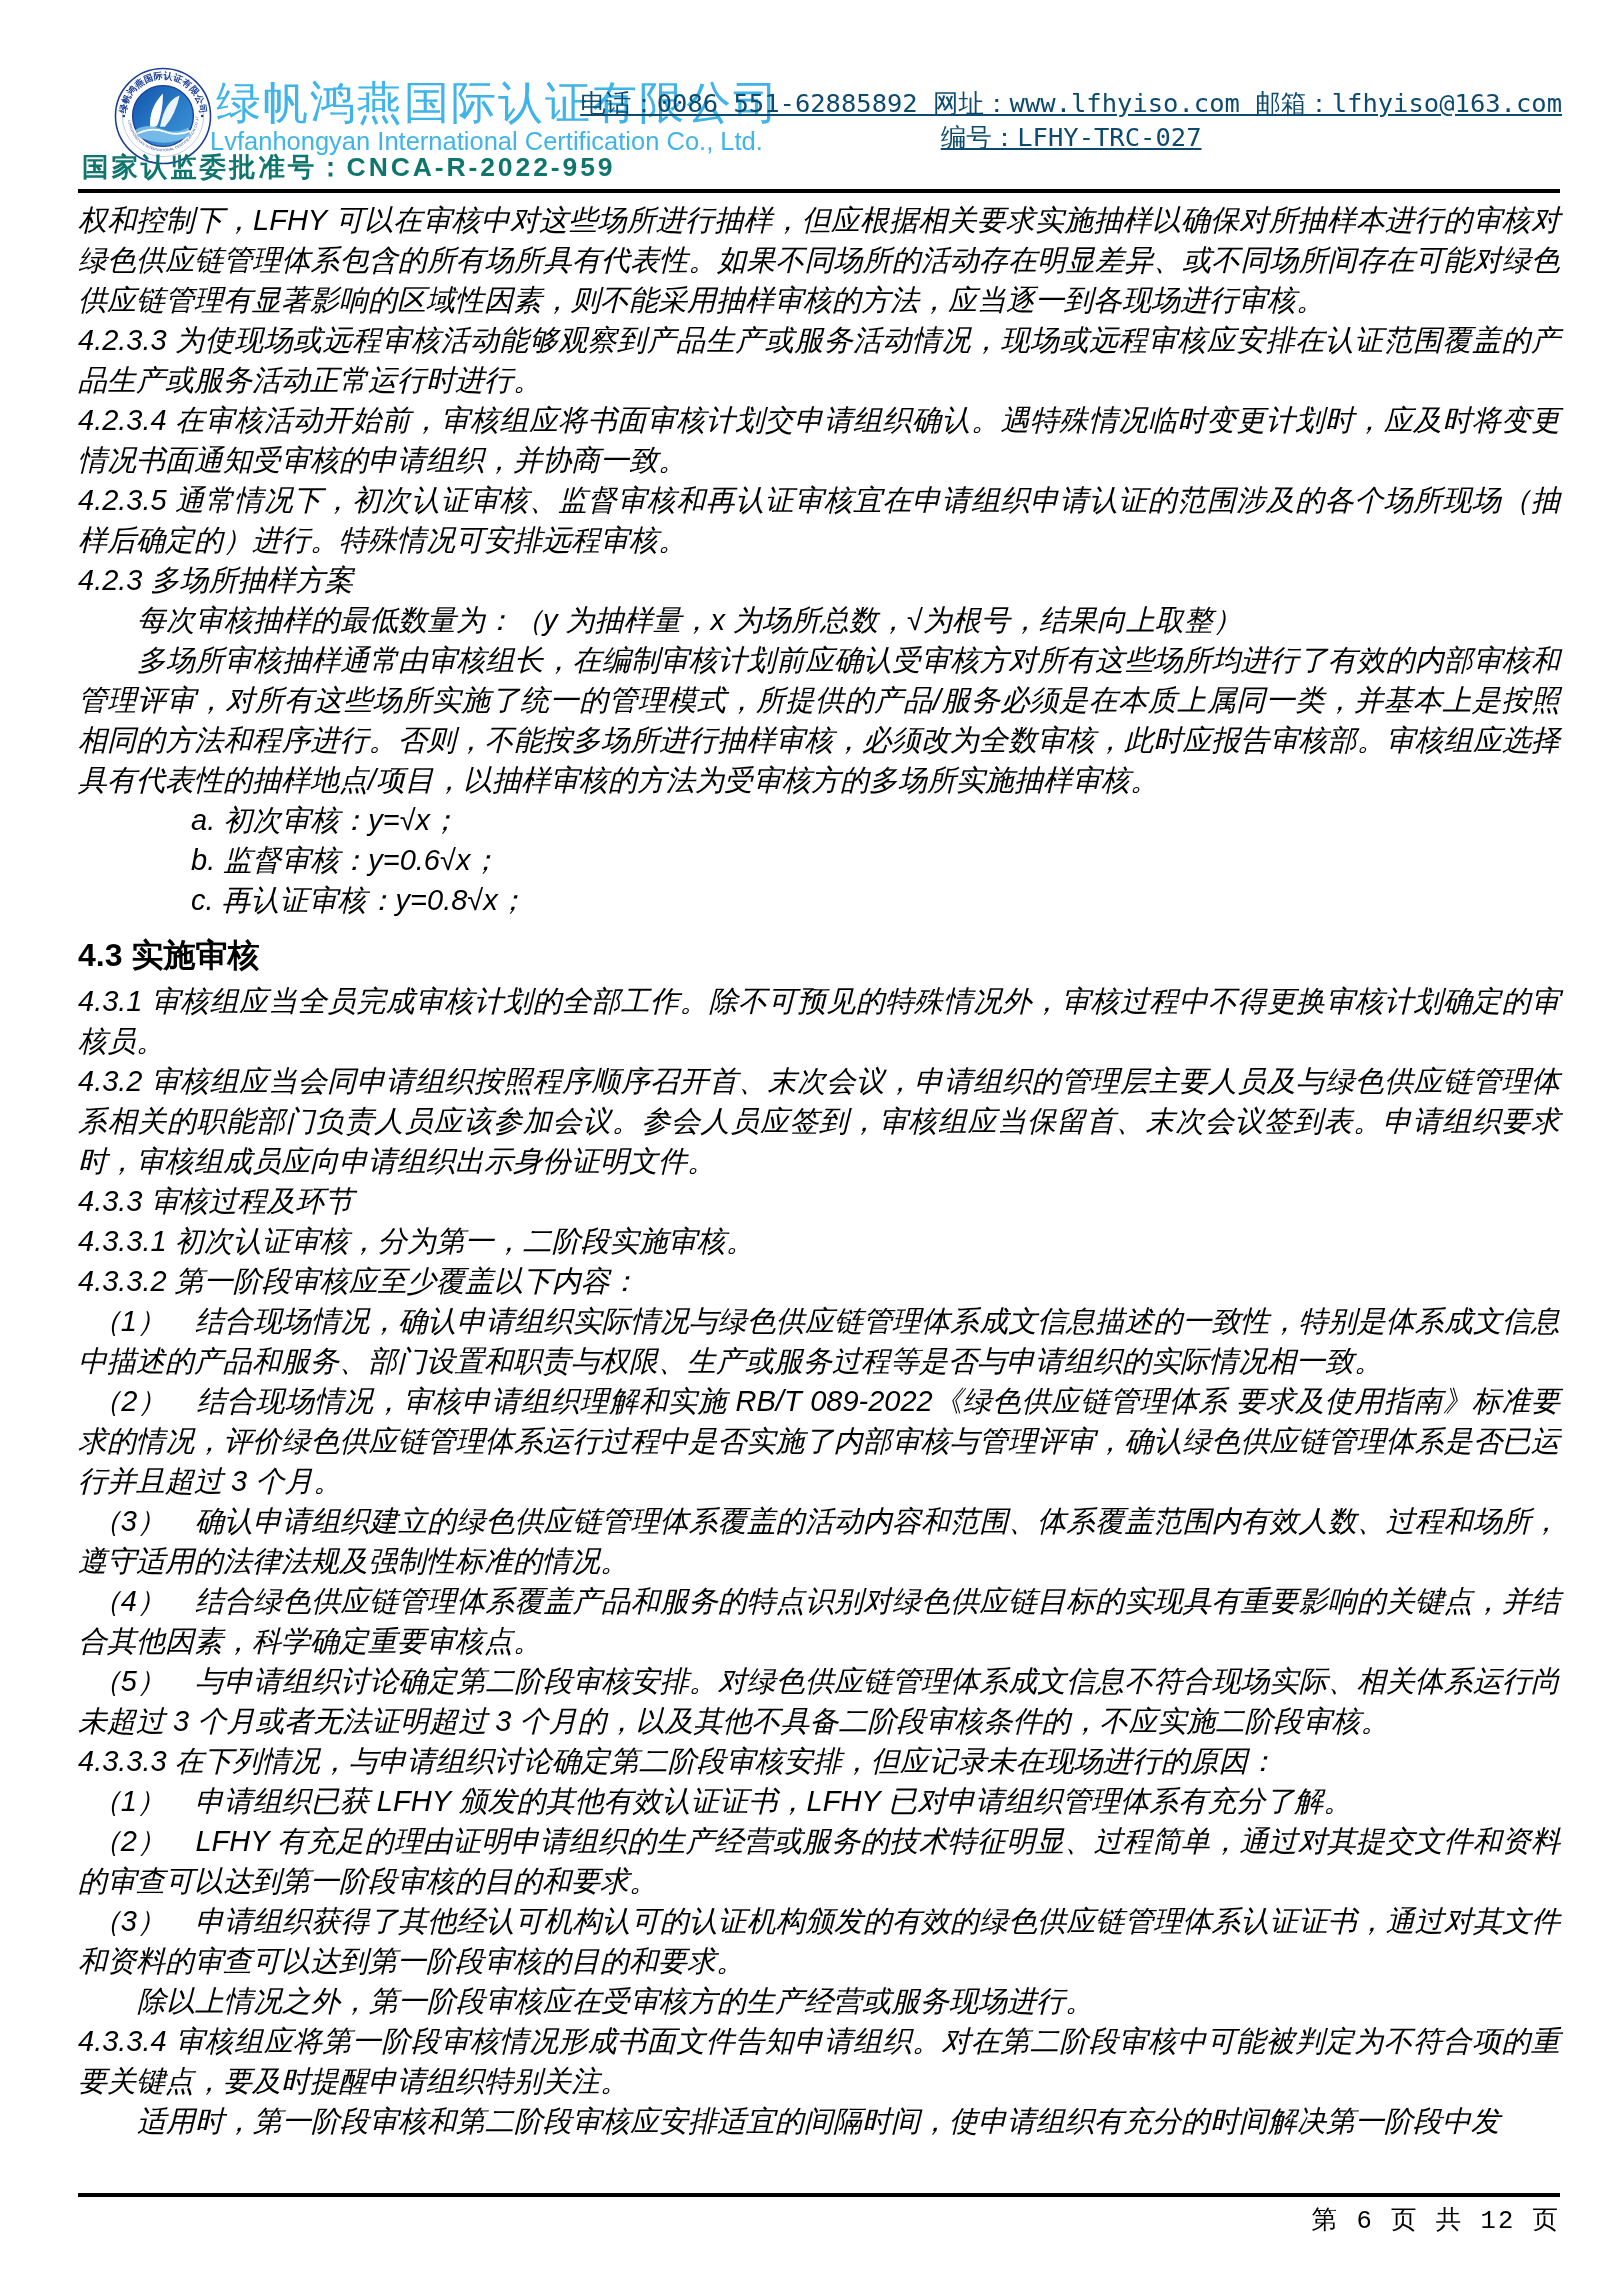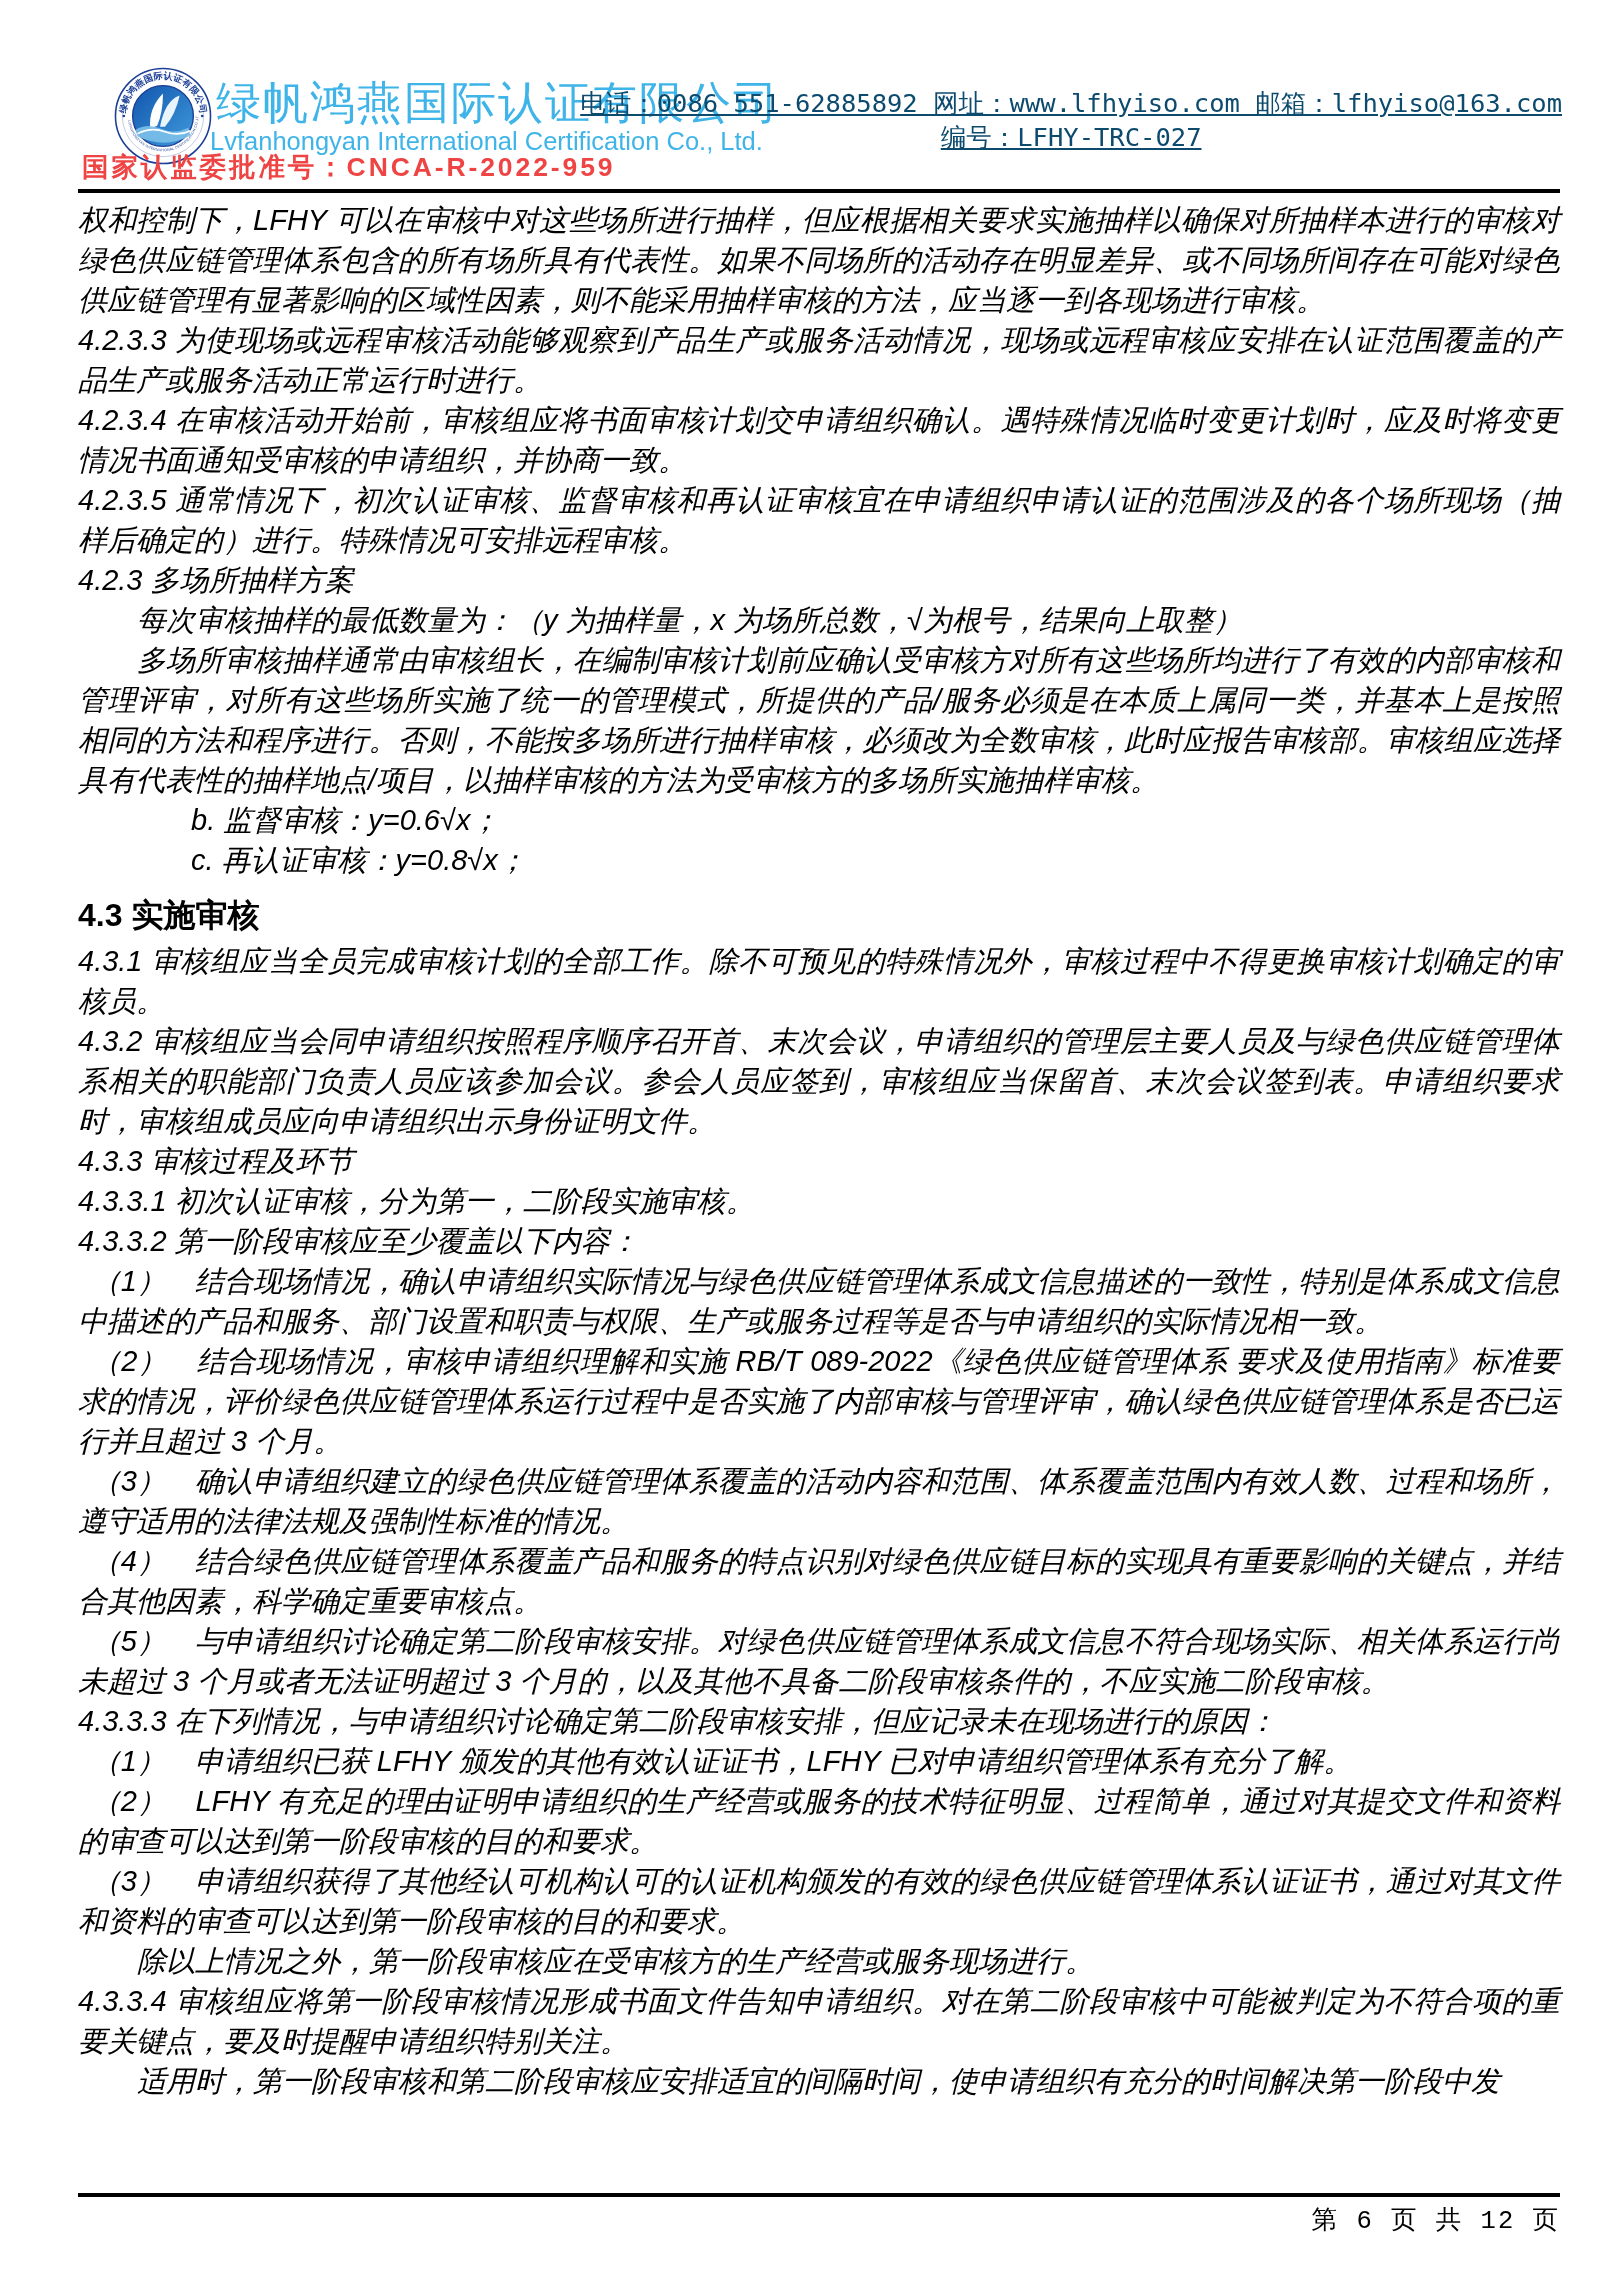--- a/index.html
+++ b/index.html
@@ -20,21 +20,21 @@
     font-size:45px; letter-spacing:2px; color:#3fb4e8;
     font-family:"Liberation Sans", sans-serif; font-weight:500; white-space:nowrap;
   }
   .company-en {
     position:absolute; left:210px; top:127px;
     font-size:25.5px; color:#3fb4e8; white-space:nowrap;
   }
   .approval {
     position:absolute; left:82px; top:149px;
     font-size:26.5px; font-weight:bold; letter-spacing:2.9px;
-    color:#ef4444; white-space:nowrap;
+    color:#0f766e; white-space:nowrap;
   }
   .contact-block {
     position:absolute; right:59px; top:86px;
     text-align:center; font-size:25.5px; line-height:34px;
     font-family:"DejaVu Sans Mono","Liberation Mono", monospace;
     color:#0c4a6e; white-space:nowrap;text-decoration:underline;
   }
   .header-rule {
     position:absolute; left:78px; top:189px;
     width:1482px; height:3.9px; background:#000;
@@ -113,20 +113,21 @@
 
   <main class="doc-body">
     <div>
         <p class="p">权和控制下，LFHY 可以在审核中对这些场所进行抽样，但应根据相关要求实施抽样以确保对所抽样本进行的审核对绿色供应链管理体系包含的所有场所具有代表性。如果不同场所的活动存在明显差异、或不同场所间存在可能对绿色供应链管理有显著影响的区域性因素，则不能采用抽样审核的方法，应当逐一到各现场进行审核。</p>
         <p class="p">4.2.3.3 为使现场或远程审核活动能够观察到产品生产或服务活动情况，现场或远程审核应安排在认证范围覆盖的产品生产或服务活动正常运行时进行。</p>
         <p class="p">4.2.3.4 在审核活动开始前，审核组应将书面审核计划交申请组织确认。遇特殊情况临时变更计划时，应及时将变更情况书面通知受审核的申请组织，并协商一致。</p>
         <p class="p">4.2.3.5 通常情况下，初次认证审核、监督审核和再认证审核宜在申请组织申请认证的范围涉及的各个场所现场（抽样后确定的）进行。特殊情况可安排远程审核。</p>
         <p class="p">4.2.3 多场所抽样方案</p>
         <p class="p-indent">每次审核抽样的最低数量为：（y 为抽样量，x 为场所总数，√为根号，结果向上取整）</p>
         <p class="p-indent">多场所审核抽样通常由审核组长，在编制审核计划前应确认受审核方对所有这些场所均进行了有效的内部审核和管理评审，对所有这些场所实施了统一的管理模式，所提供的产品/服务必须是在本质上属同一类，并基本上是按照相同的方法和程序进行。否则，不能按多场所进行抽样审核，必须改为全数审核，此时应报告审核部。审核组应选择具有代表性的抽样地点/项目，以抽样审核的方法为受审核方的多场所实施抽样审核。</p>
+        <p class="formula">a. 初次审核：y=√x；</p>
         <p class="formula">b. 监督审核：y=0.6√x；</p>
         <p class="formula">c. 再认证审核：y=0.8√x；</p>
         <h2 class="h2">4.3 实施审核</h2>
         <p class="p">4.3.1 审核组应当全员完成审核计划的全部工作。除不可预见的特殊情况外，审核过程中不得更换审核计划确定的审核员。</p>
         <p class="p">4.3.2 审核组应当会同申请组织按照程序顺序召开首、末次会议，申请组织的管理层主要人员及与绿色供应链管理体系相关的职能部门负责人员应该参加会议。参会人员应签到，审核组应当保留首、末次会议签到表。申请组织要求时，审核组成员应向申请组织出示身份证明文件。</p>
         <p class="p">4.3.3 审核过程及环节</p>
         <p class="p">4.3.3.1 初次认证审核，分为第一，二阶段实施审核。</p>
         <p class="p">4.3.3.2 第一阶段审核应至少覆盖以下内容：</p>
         <p class="p-item">（1）　结合现场情况，确认申请组织实际情况与绿色供应链管理体系成文信息描述的一致性，特别是体系成文信息中描述的产品和服务、部门设置和职责与权限、生产或服务过程等是否与申请组织的实际情况相一致。</p>
         <p class="p-item">（2）　结合现场情况，审核申请组织理解和实施 RB/T 089-2022《绿色供应链管理体系 要求及使用指南》标准要求的情况，评价绿色供应链管理体系运行过程中是否实施了内部审核与管理评审，确认绿色供应链管理体系是否已运行并且超过 3 个月。</p>

